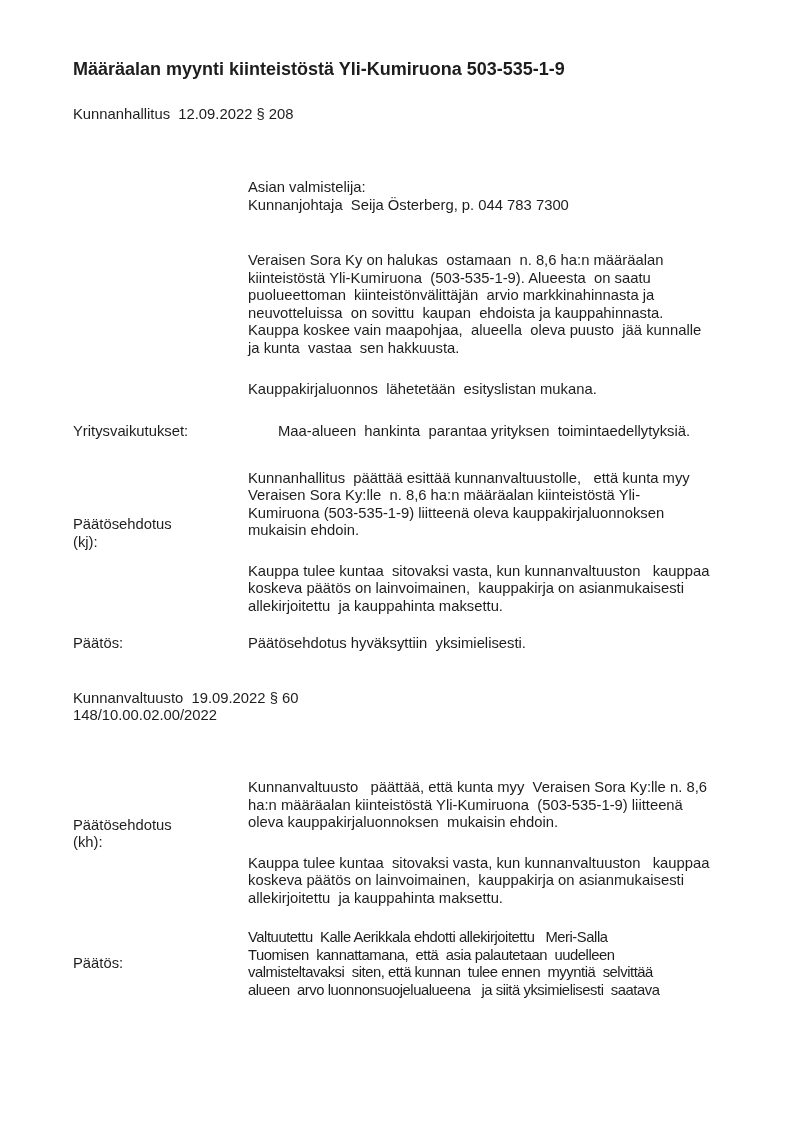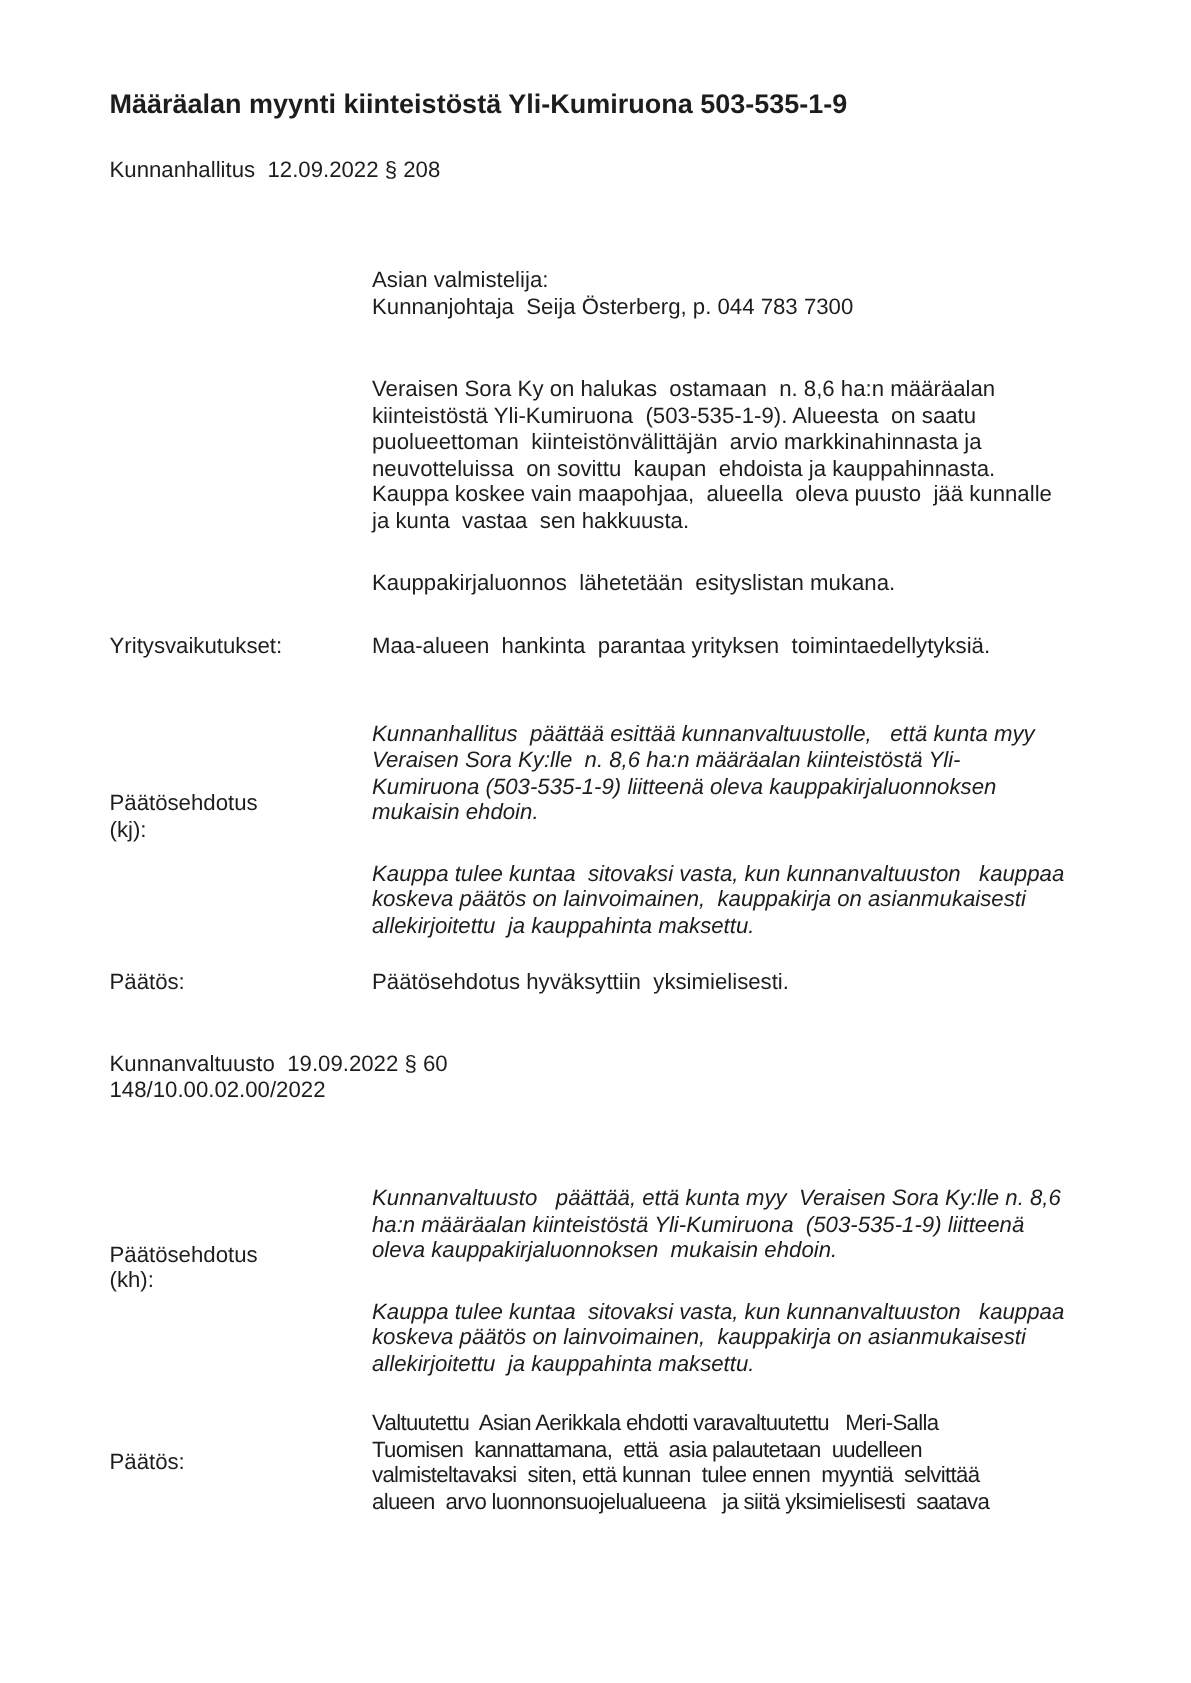--- a/index.html
+++ b/index.html
@@ -11,31 +11,31 @@
     line-height: 17.5px;
     color: #1d1d1d;
     padding: 61px 50px 0 73px;
     overflow: hidden;
   }
   .line { white-space: pre; }
   .row { display: flex; align-items: center; }
   .label-col { width: 175px; flex: 0 0 175px; }
   .content-col { width: 496px; flex: 0 0 496px; }
   .para + .para { margin-top: 23px; }
-  .offset-content .content-col { padding-top: 17.5px; font-style: italic; }
+  .offset-content .content-col { padding-top: 17.5px; }
   .condensed { letter-spacing: -0.45px; }
 
   #doc-title { font-weight: bold; font-size: 18px; margin-bottom: 27px; white-space: pre; }
   #board-header { margin-bottom: 56px; white-space: pre; }
   #council-header-block { margin-bottom: 37px; }
 
   #r-preparer { margin-bottom: 38px; }
   #r-intro { margin-bottom: 24px; }
   #r-attachment-sent { margin-bottom: 24px; }
-  #r-business-impact { margin-bottom: 24px; }
+  #r-business-impact { margin-bottom: 12px; gap: 30px; }
   #r-proposal-kj { margin-bottom: 20px; }
   #r-decision-board { margin-bottom: 37px; }
   #r-attachment-included { margin-bottom: 22px; }
   #r-proposal-kh { margin-bottom: 22px; }
 </style>
 </head>
 <body>
 
 <div id="doc-title">Määräalan myynti kiinteistöstä Yli-Kumiruona 503-535-1-9</div>
 
@@ -136,20 +136,20 @@
           <div class="line">allekirjoitettu  ja kauppahinta maksettu.</div>
         </div>
       </div>
     </div>
     <div class="row" id="r-decision-council">
       <div class="label-col">
         <div class="line">Päätös:</div>
       </div>
       <div class="content-col">
         <div class="para condensed">
-          <div class="line">Valtuutettu  Asian Aerikkala ehdotti varavaltuutettu   Meri-Salla</div>
+          <div class="line">Valtuutettu  Kalle Aerikkala ehdotti allekirjoitettu   Meri-Salla</div>
           <div class="line">Tuomisen  kannattamana,  että  asia palautetaan  uudelleen</div>
           <div class="line">valmisteltavaksi  siten, että kunnan  tulee ennen  myyntiä  selvittää</div>
           <div class="line">alueen  arvo luonnonsuojelualueena   ja siitä yksimielisesti  saatava</div>
         </div>
       </div>
     </div>
   </div>
 
 </body></html>

